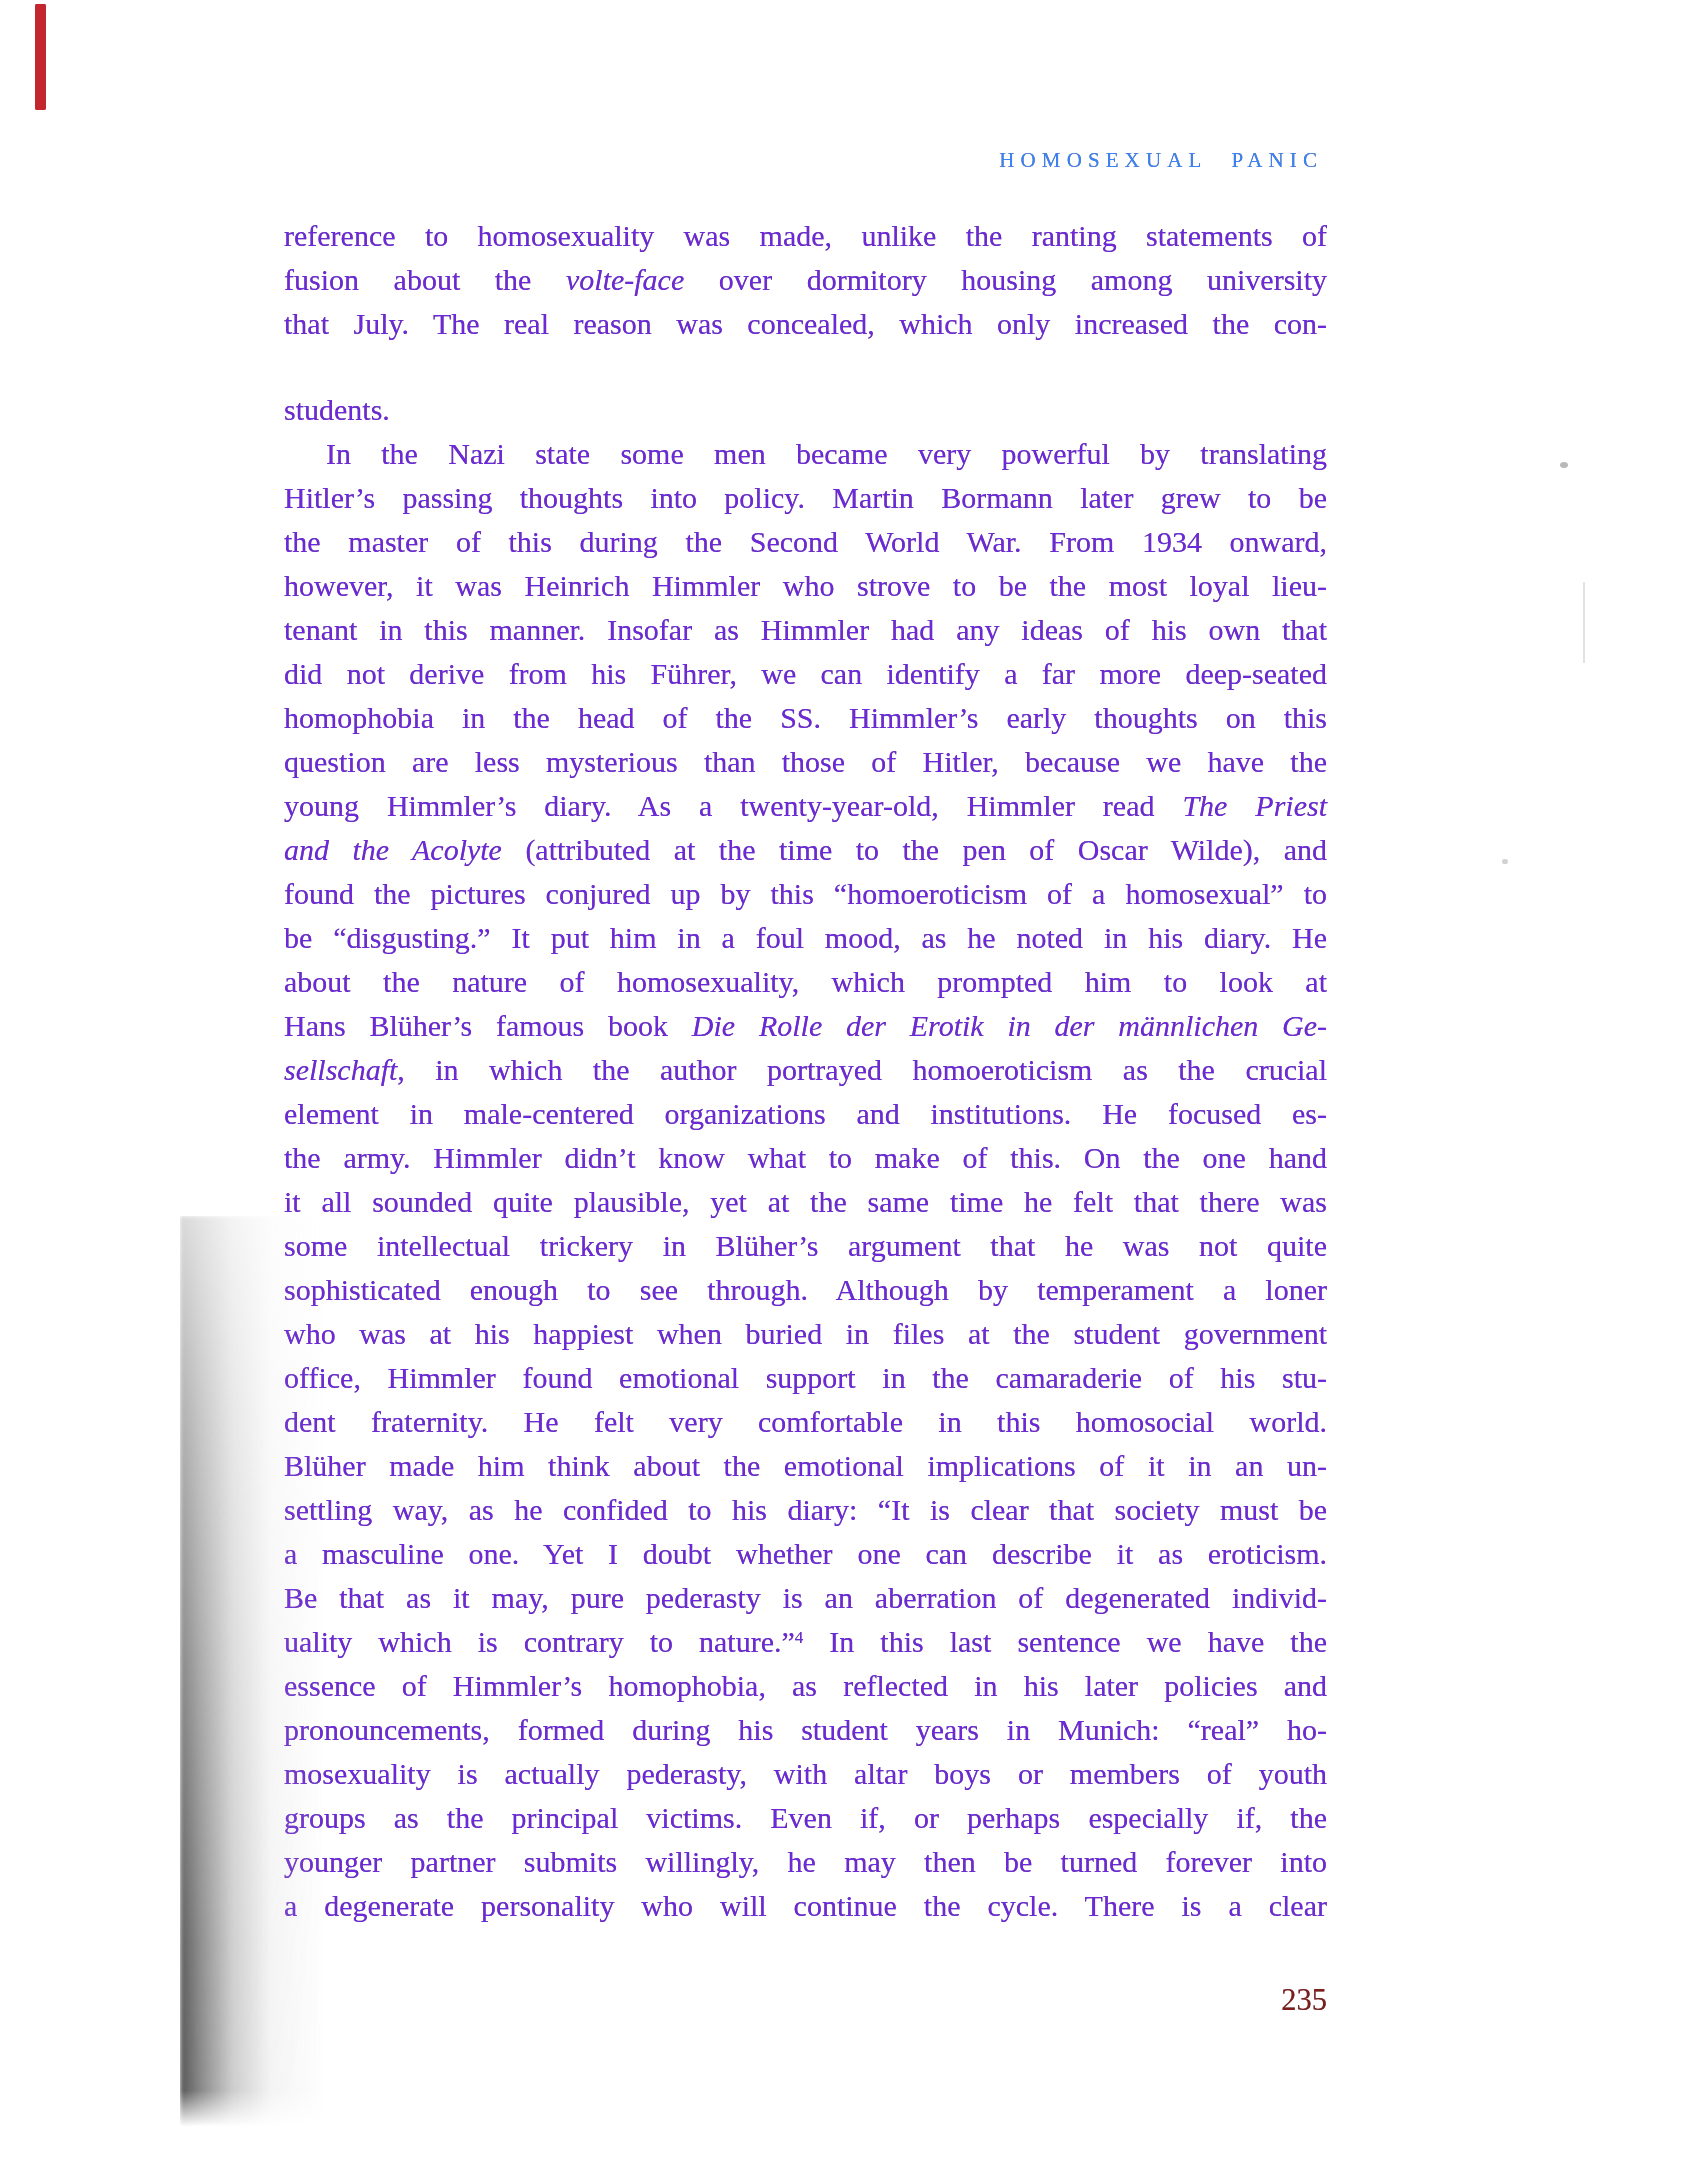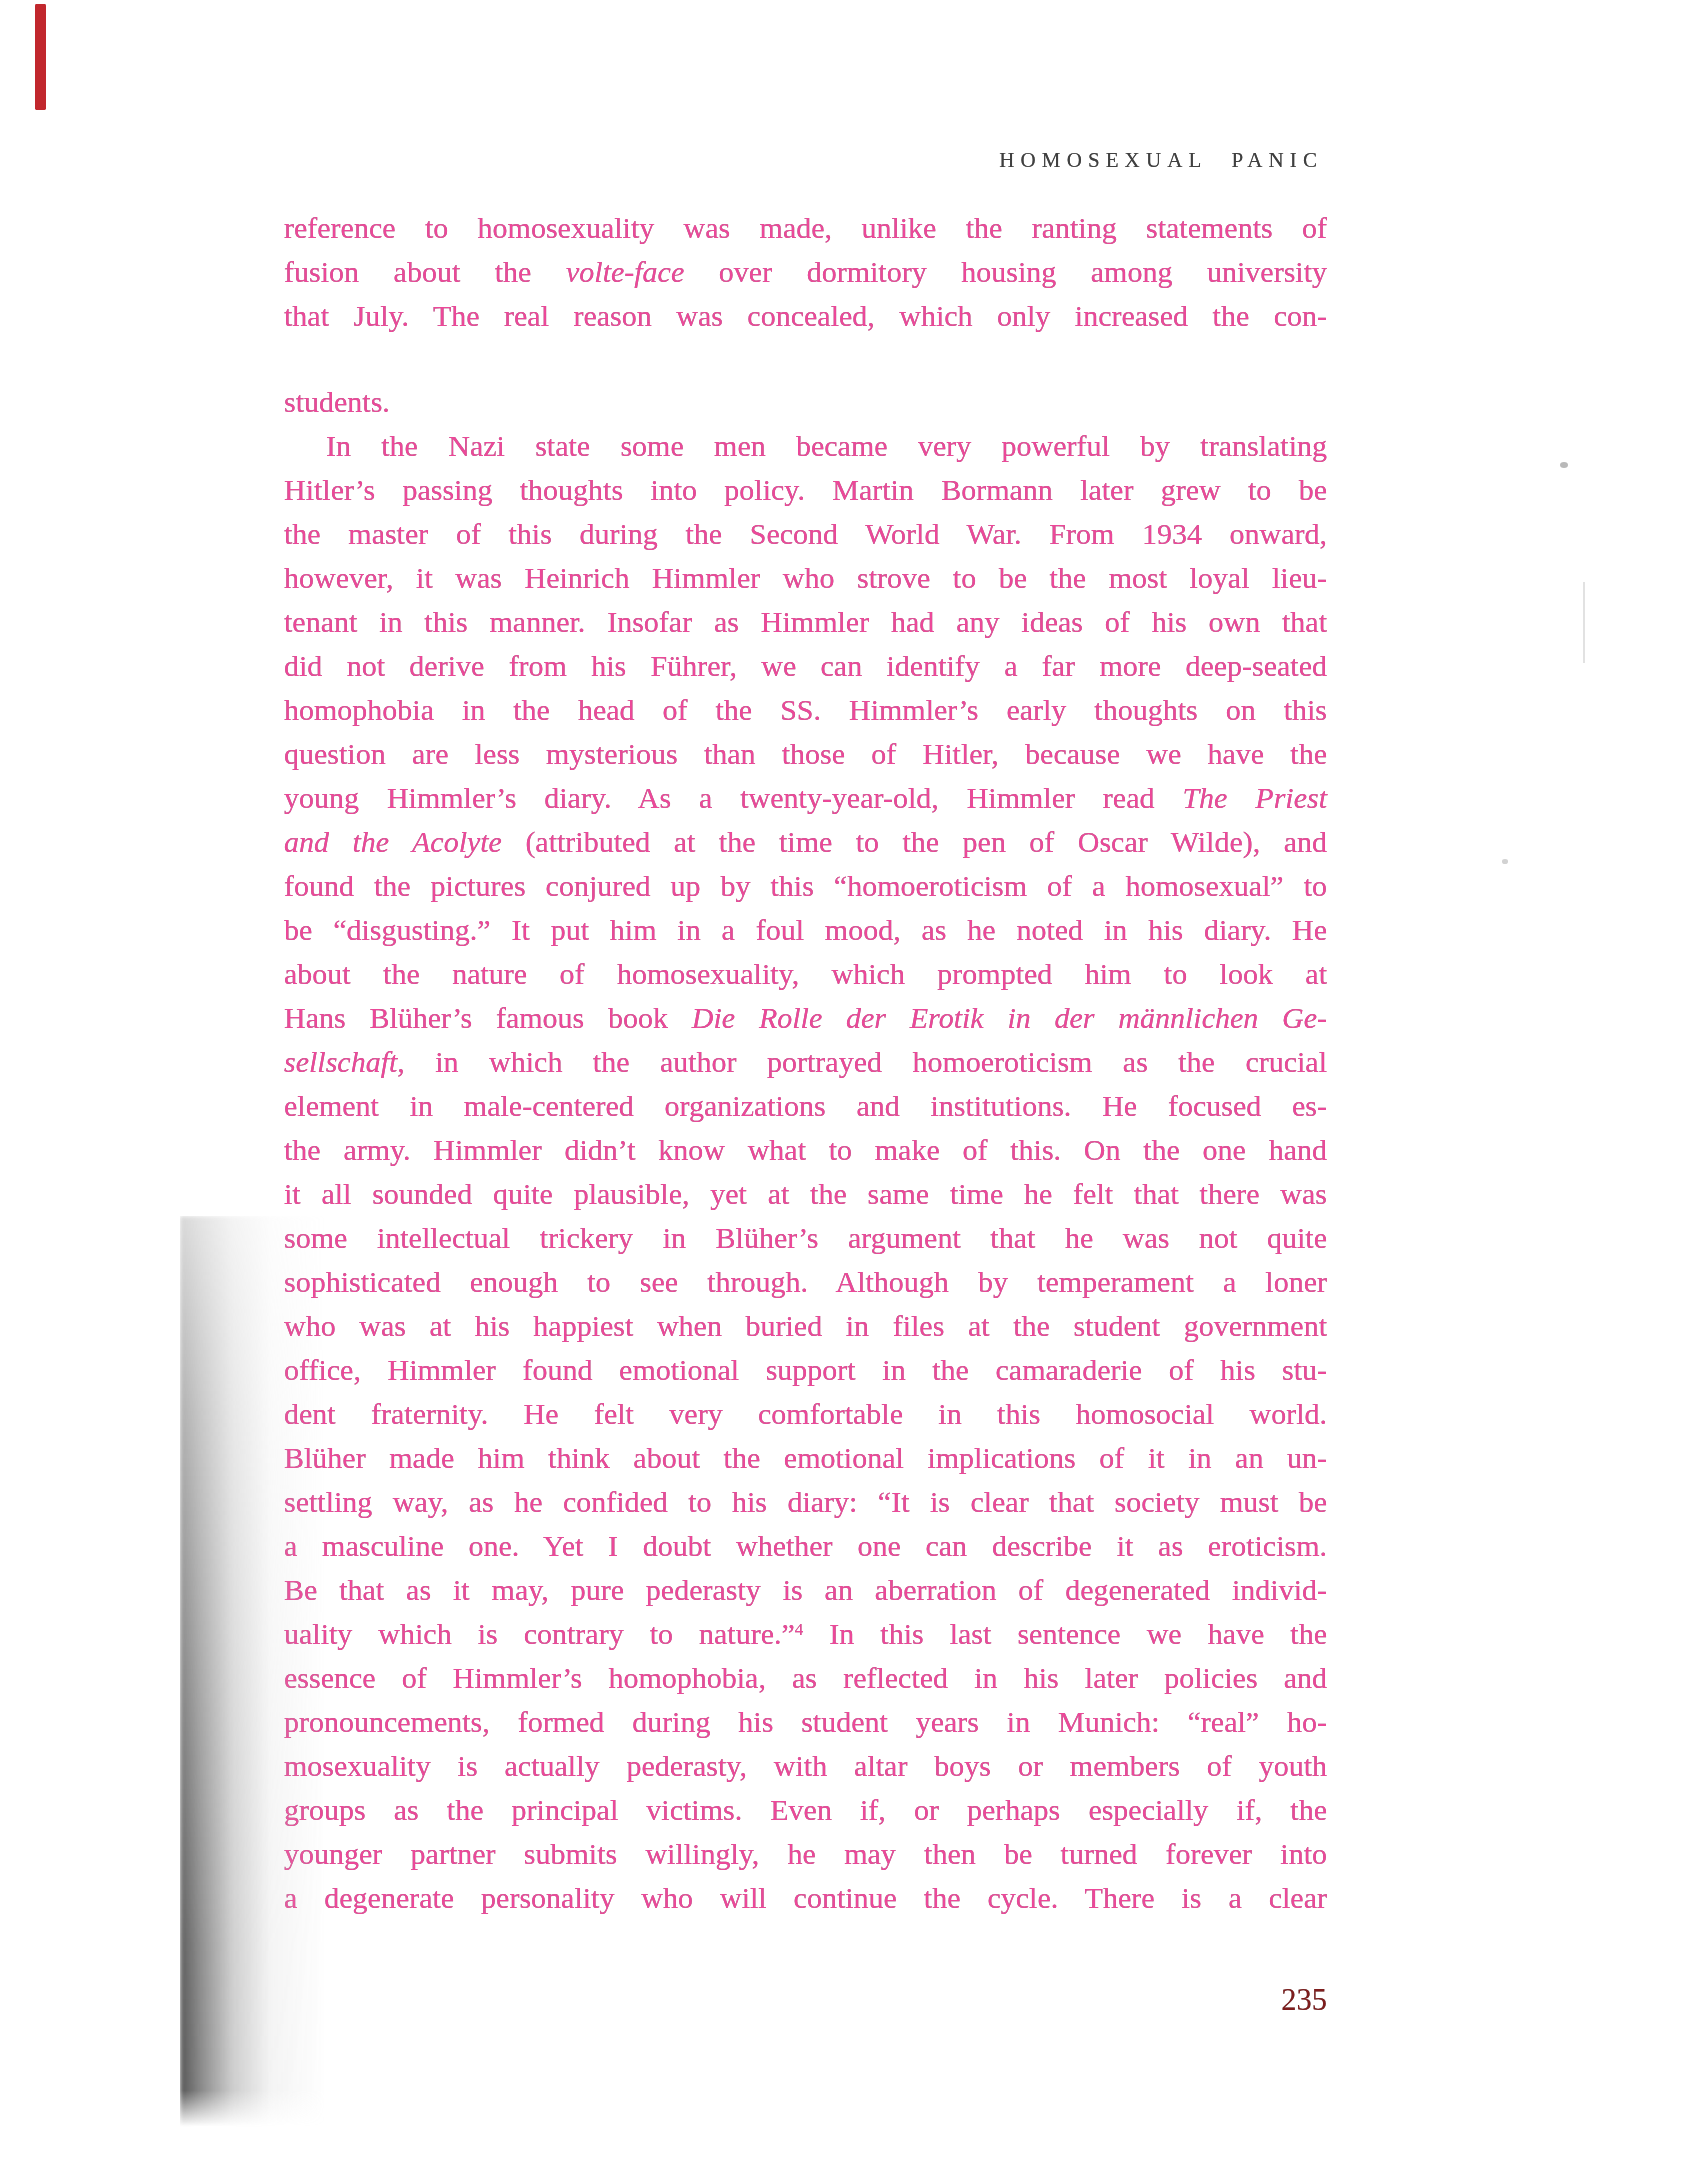--- a/index.html
+++ b/index.html
@@ -30,33 +30,33 @@
   }
 
   
   .running-head {
     position: absolute;
     top: 148px;
     right: 364px;
     font-size: 21px;
     letter-spacing: 6.1px;
     word-spacing: 13.5px;
-    color: #404040;
+    color: #3b82f6;
     white-space: nowrap;
     text-shadow: 0 0 0.4px rgba(0,0,0,0.55);
   }
 
   
   .body-text {
     position: absolute;
     left: 284px;
-    top: 206px;
+    top: 214px;
     width: 1043px;
     font-size: 30px;
-    color: #ec4899;
+    color: #6d28d9;
     text-shadow: 0 0 0.5px rgba(0,0,0,0.5);
   }
   .line {
     height: 44px;
     line-height: 44px;
     text-align: justify;
     text-align-last: justify;
     white-space: normal;
     overflow: visible;
   }

